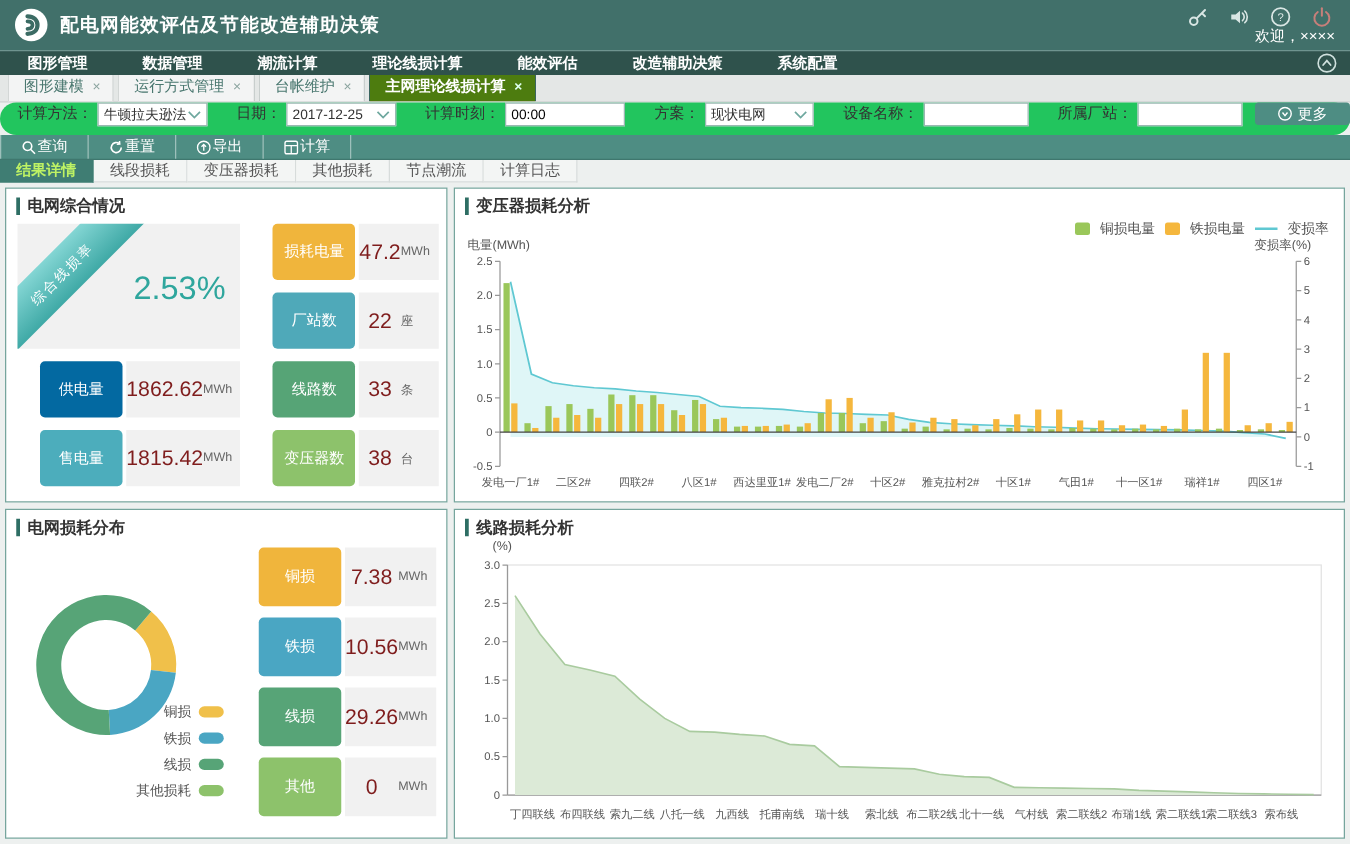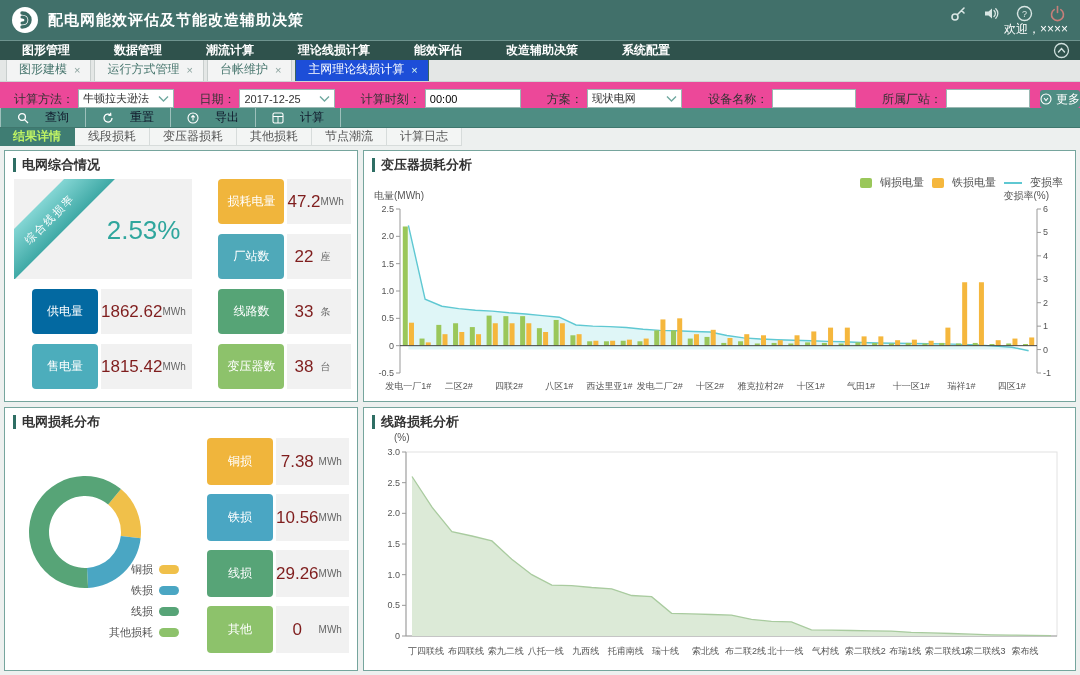--- a/index.html
+++ b/index.html
@@ -18,38 +18,38 @@
   
   .menu { height:20px; background:#2f524c; border-top:1px solid #6f948f; display:flex; align-items:center; position:relative; }
   .menu-item { color:#fff; font-weight:bold; font-size:12px; padding:0 22px; cursor:pointer; white-space:nowrap; }
   .menu-up { position:absolute; right:10px; top:1px; cursor:pointer; }
 
   
   .tabbar { height:22px; background:#e4e7e6; display:flex; align-items:flex-end; padding-left:6px; border-bottom:1px solid #cfd4d3; }
   .tab { display:flex; align-items:center; gap:7px; background:#f3f4f4; border:1px solid #c8cecd; border-bottom:none;
          color:#49776f; padding:3px 10px 3px 12px; margin-right:3px; font-size:12px; cursor:pointer; border-radius:2px 2px 0 0; }
   .tab .x { color:#8aa39e; font-size:11px; cursor:pointer; }
-  .tab.active { background:#1d4ed8; color:#fff; font-weight:normal; border-color:#3a655e; }
+  .tab.active { background:#4d7c0f; color:#fff; font-weight:bold; border-color:#3a655e; }
   .tab.active .x { color:#dfe; }
 
   
-  .filters { height:26px; background:#ec4899; display:flex; align-items:flex-end; padding-left:14px; white-space:nowrap; }
+  .filters { height:26px; background:#22c55e; display:flex; align-items:flex-start; padding-left:14px; white-space:nowrap;border-radius:13px; }
   .f-label { color:#333; margin-right:4px; }
   .f-gap { width:26px; }
   .select { width:96px; height:19px; border:1px solid #9ab8b2; background:#fff; display:flex; align-items:center;
             padding:0 4px; cursor:pointer; position:relative; }
   .select .sv { flex:1; font-size:11px; color:#333; overflow:hidden; }
   .f-input { width:96px; height:19px; border:1px solid #9ab8b2; padding:0 4px; font-size:11px; font-family:inherit; }
   .f-input.short { width:84px; }
   .more-btn { margin-left:10px; height:18px; background:#4e8d83; color:#fff; border:none; border-radius:3px;
-              display:inline-flex; align-items:center; gap:4px; padding:0 0; font-size:12px; cursor:pointer; font-family:inherit; }
+              display:inline-flex; align-items:center; gap:4px; padding:0 18px; font-size:12px; cursor:pointer; font-family:inherit; }
 
   
   .actions { height:20px; background:#4e8d83; display:flex; align-items:stretch; border-bottom:1px solid #3f776e; }
-  .act { display:flex; align-items:center; gap:16px; color:#0f172a; padding:0 16px; cursor:pointer;
+  .act { display:flex; align-items:center; gap:1px; color:#ffffff; padding:0 16px; cursor:pointer;
          border-left:1px solid rgba(255,255,255,.45); font-size:12px; }
   .act:last-child { border-right:1px solid rgba(255,255,255,.45); }
 
   
   .subtabs { height:18px; display:flex; align-items:stretch; background:#edf0ef; }
   .stab { display:flex; align-items:center; padding:0 13px; background:#f3f5f4; color:#555;
           border-right:1px solid #d7dcdb; border-bottom:1px solid #d7dcdb; cursor:pointer; font-size:12px; }
   .stab.active { background:#3f7d73; color:#bef264; font-weight:bold; border-color:#3f7d73; }
 
   

